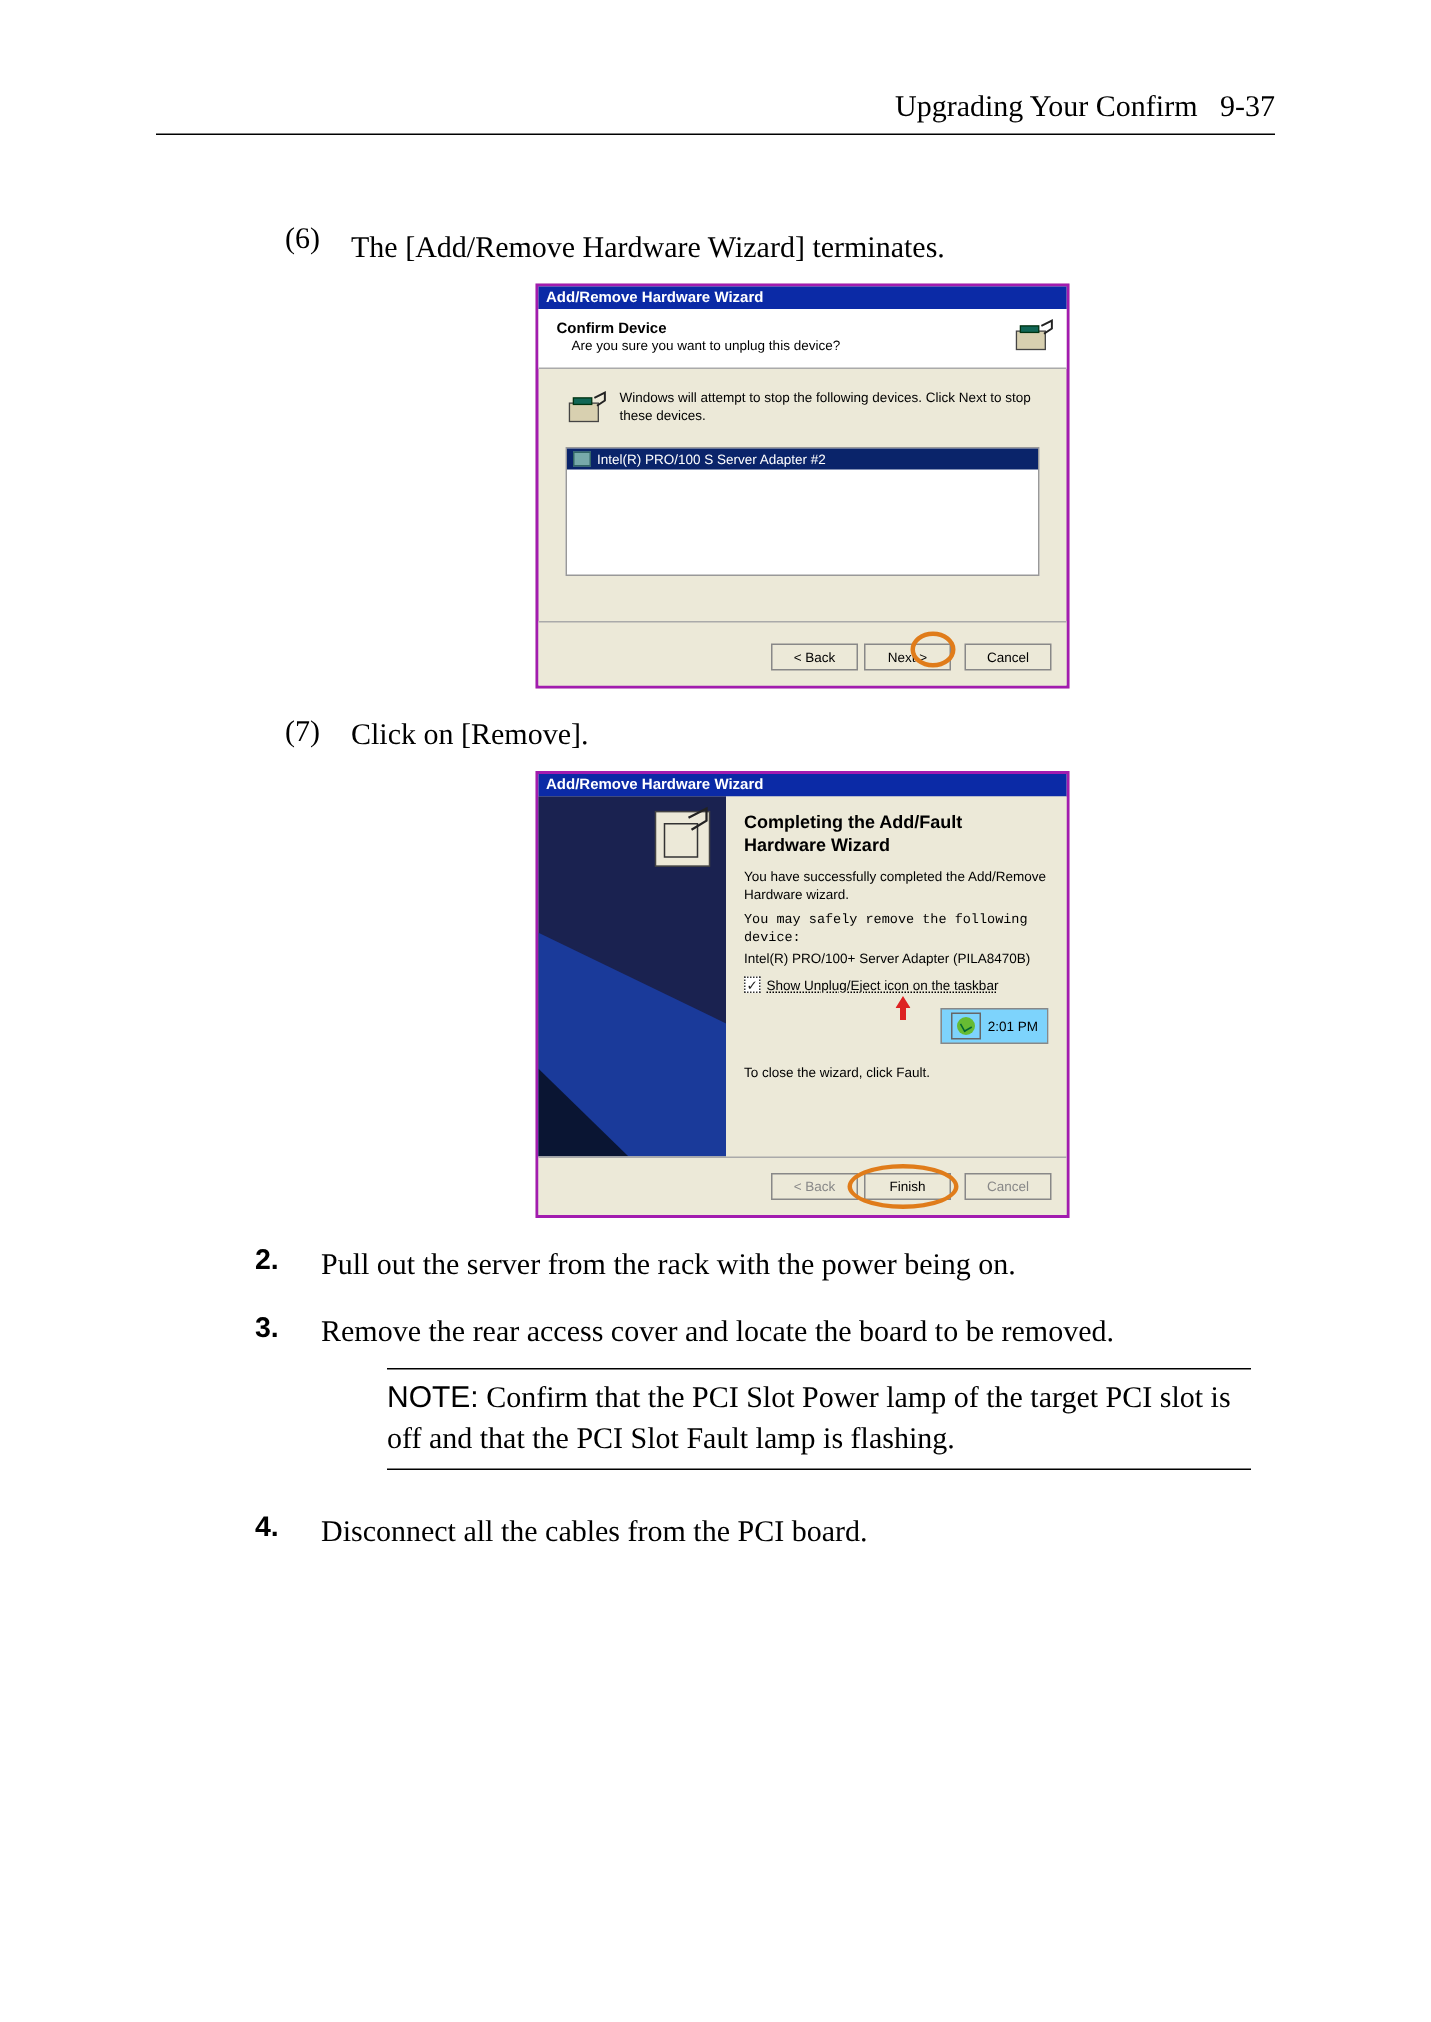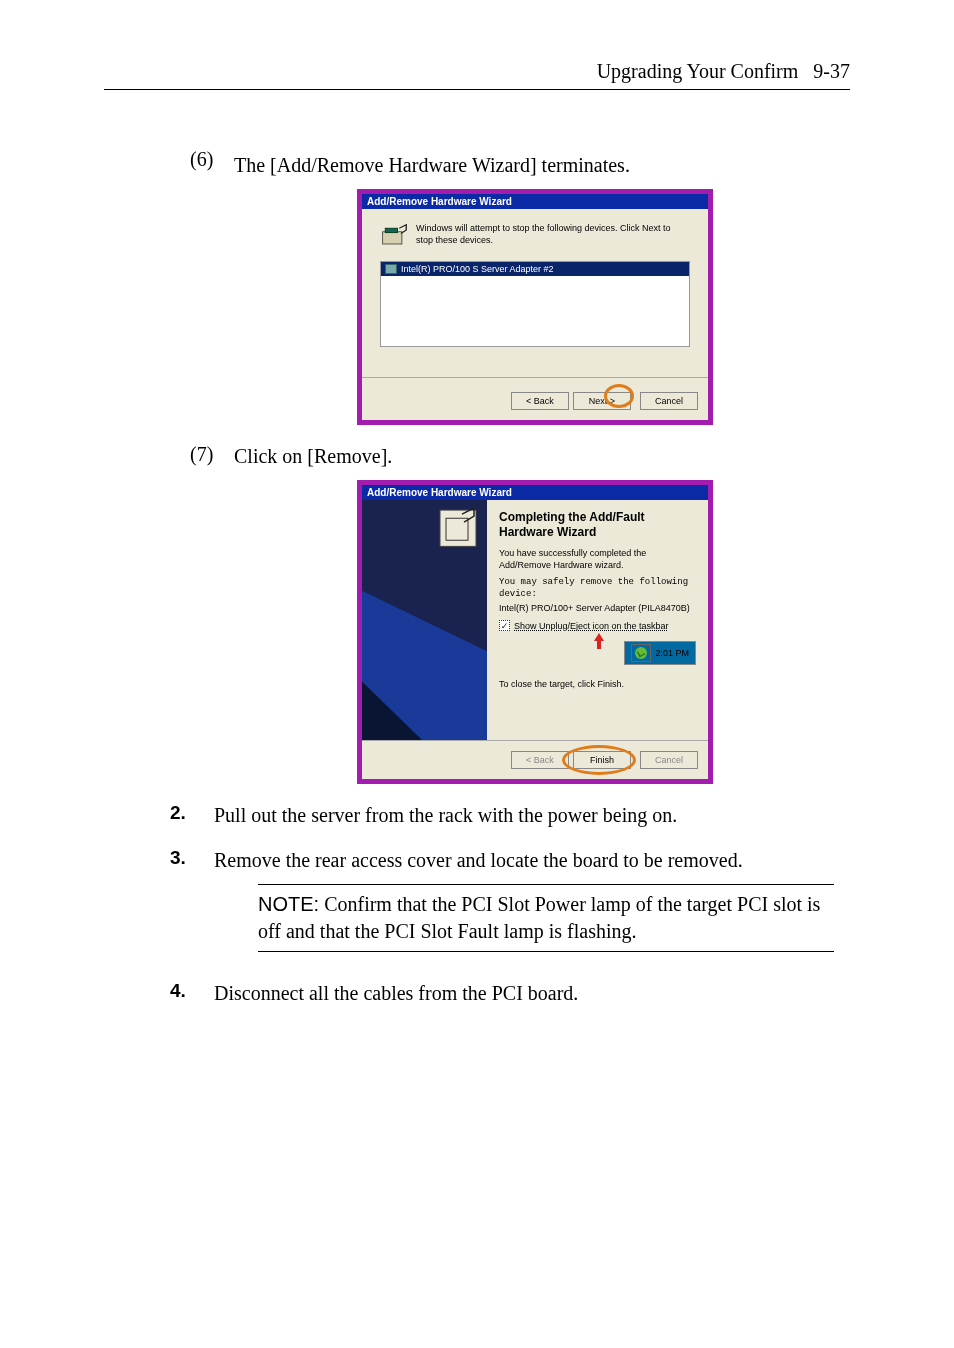--- a/index.html
+++ b/index.html
@@ -27,21 +27,21 @@
     .step-num { width: 44px; flex: 0 0 44px; }
     .step-num.bold { font-family: Arial, Helvetica, sans-serif; font-weight: bold; font-size: 19px; }
     .step-text { flex: 1; line-height: 1.35; }
     .sub-line { margin-top: 4px; }
     .wizard-img-wrap { text-align: center; margin: 10px 0 18px 0; }
     .wizard-img-wrap.shift { padding-left: 30px; }
     
     .wizard-box {
       display: inline-block;
       width: 356px;
-      border: 5px solid #a21caf;
+      border: 2px solid #a21caf;
       background: #ece9d8;
       text-align: left;
       font-family: Tahoma, Arial, sans-serif;
       font-size: 9px;
       color: #000;
       position: relative;
     }
     .wizard-titlebar {
       background: #0b2aa6;
       color: #fff;
@@ -69,21 +69,21 @@
     .circle-hl { position:absolute; border:3px solid #e07c1a; border-radius:50%; pointer-events:none; }
 
     .wizard2-left { width:125px; background:#1e2a64; position:relative; }
     .wizard2-left svg { width:100%; height:100%; }
     .wizard2-flex { display:flex; min-height:238px; }
     .wizard2-right { flex:1; background:#ece9d8; padding:10px 12px; font-size:9px; color:#000; }
     .w2-title { font-family: Arial, sans-serif; font-weight:bold; font-size:12px; margin-bottom:8px; line-height:1.25; }
     .w2-line { margin-bottom:6px; line-height:1.3; }
     .chk-row { display:flex; align-items:center; gap:4px; margin-top:4px; }
     .chk { width:11px; height:11px; border:1px dotted #333; background:#fff; display:flex; align-items:center; justify-content:center; font-size:9px; color:#222; }
-    .traybox { display:flex; align-items:center; border:1px solid #888; background:#0369a1; padding:2px 6px; float:right; gap:4px; font-size:9px; }
+    .traybox { display:flex; align-items:center; border:1px solid #888; background:#7dd3fc; padding:2px 6px; float:right; gap:4px; font-size:9px; }
     .tray-wrapper { padding-top:10px; overflow:hidden; clear:both; position:relative; }
     .tray-inner-box { border:1px solid #666; padding:2px 3px; display:inline-flex; align-items:center; gap:3px; }
     .unplug-glyph { width:12px; height:12px; background:#6b3; border-radius:50%; display:inline-block; position:relative; }
     .unplug-glyph::after { content:""; position:absolute; left:3px; top:3px; width:5px; height:5px; border:1px solid #063; border-top:none; border-right:none; transform:rotate(-30deg); }
     .w2-close { margin-top:14px; }
     .wizard2-btn-row { border-top:1px solid #aaa; padding:10px 10px; text-align:right; position:relative; background:#ece9d8; }
     .note-block {
       margin: 8px 0 0 0;
       padding: 6px 0;
       border-top: 1.2px solid #000;
@@ -109,20 +109,31 @@
   <div class="step-row">
     <div class="step-num">(6)</div>
     <div class="step-text">
       <div class="sub-line">The [Add/Remove Hardware Wizard] terminates.</div>
     </div>
   </div>
 
   <div class="wizard-img-wrap shift">
     <div class="wizard-box">
       <div class="wizard-titlebar">Add/Remove Hardware Wizard</div>
+      <div class="wizard-header-area">
+        <div class="cd-title">Confirm Device</div>
+        <div class="cd-sub">Are you sure you want to unplug this device?</div>
+        <span class="pci-icon">
+          <svg viewBox="0 0 32 32">
+              <rect x="3" y="10" width="22" height="14" fill="#d8d0b0" stroke="#444"></rect>
+              <rect x="6" y="6" width="14" height="5" fill="#165" stroke="#031"></rect>
+              <path d="M22 6 L30 2 L30 8 L24 12" fill="none" stroke="#222" stroke-width="1.5"></path>
+            </svg>
+        </span>
+      </div>
       <div class="wizard-mid">
         <div class="mid-row">
           <span class="mid-icon">
             <svg viewBox="0 0 32 32">
                 <rect x="3" y="10" width="22" height="14" fill="#d8d0b0" stroke="#444"></rect>
                 <rect x="6" y="6" width="14" height="5" fill="#165" stroke="#031"></rect>
                 <path d="M22 6 L30 2 L30 8 L24 12" fill="none" stroke="#222" stroke-width="1.5"></path>
               </svg>
           </span>
           <div class="mid-text">Windows will attempt to stop the following devices.  Click Next to stop these devices.</div>
@@ -176,21 +187,21 @@
                   <path d="M5 0 L10 8 L7 8 L7 16 L3 16 L3 8 L0 8 Z" fill="#d22"></path>
                 </svg>
             </div>
             <div class="traybox">
               <span class="tray-inner-box">
                 <span class="unplug-glyph"></span>
               </span>
               <span>2:01 PM</span>
             </div>
           </div>
-          <div class="w2-close">To close the target, click Finish.</div>
+          <div class="w2-close">To close the wizard, click Fault.</div>
         </div>
       </div>
       <div class="wizard2-btn-row">
         <span class="wbtn disabled">&lt; Back</span><span class="wbtn">Finish</span>&nbsp;&nbsp;<span class="wbtn disabled">Cancel</span>
         <div class="circle-hl" style="width:74px; height:30px; right:72px; top:4px;"></div>
       </div>
     </div>
   </div>
 
 </div>

